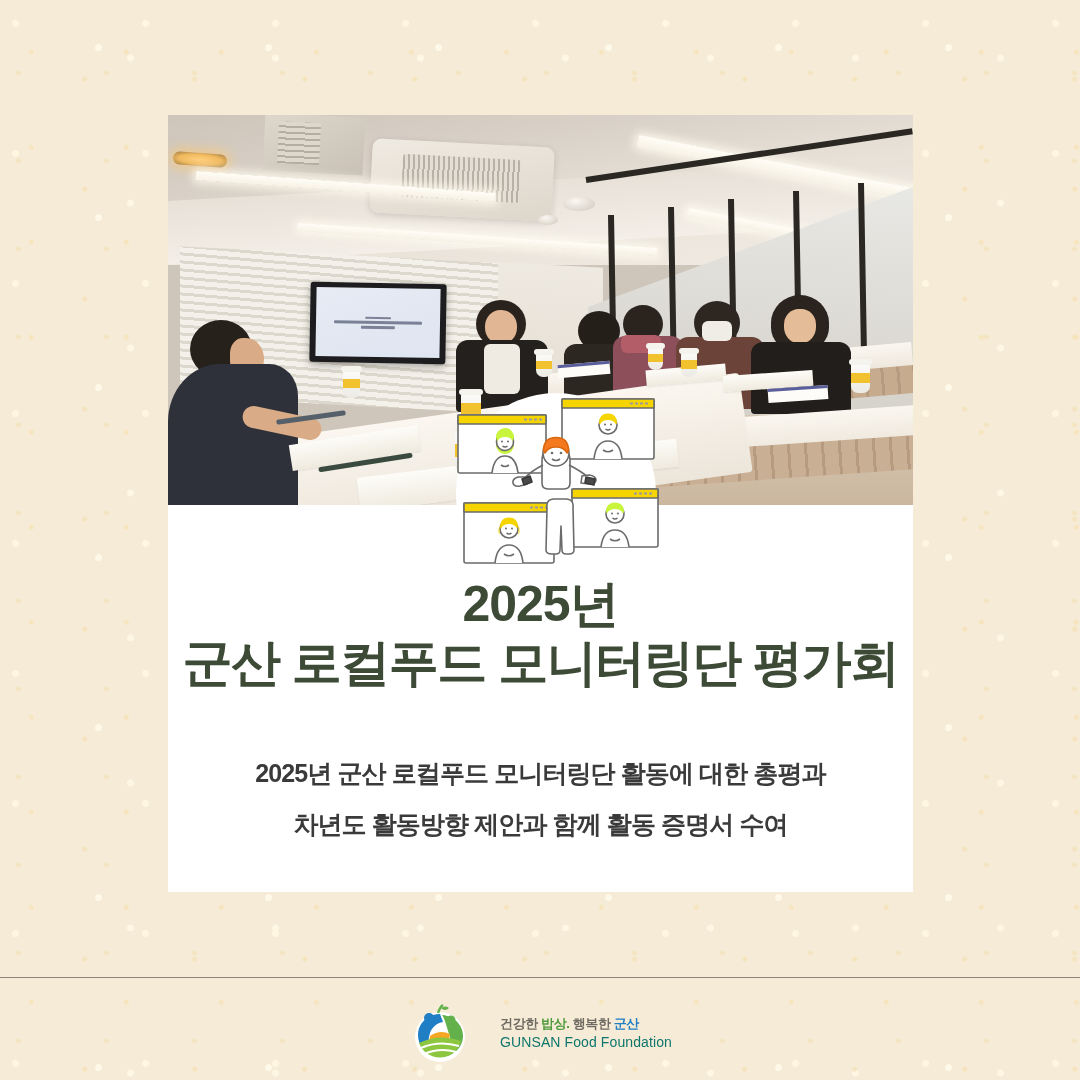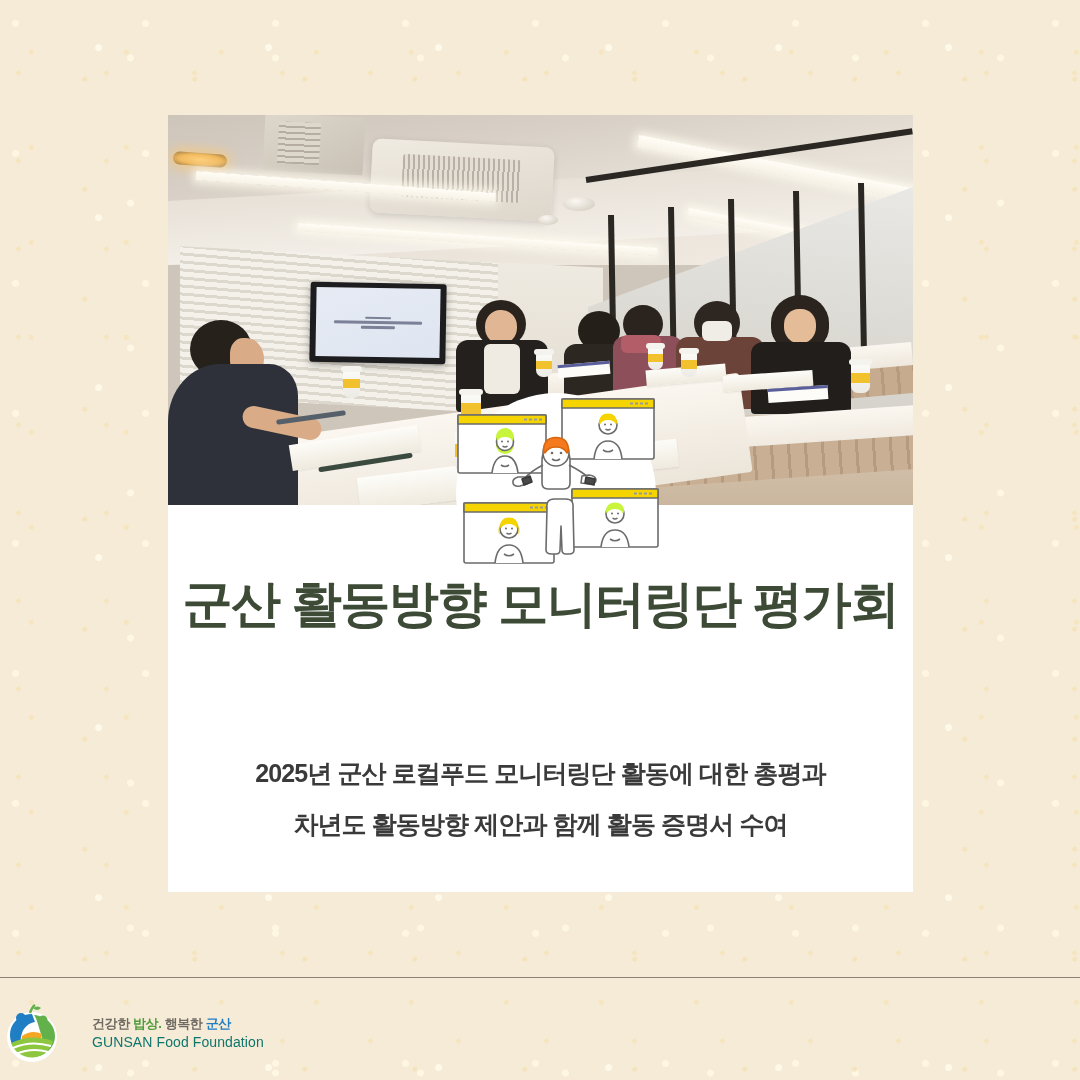--- a/index.html
+++ b/index.html
@@ -272,21 +272,21 @@
   }
   .sub-line { font-size:25px; font-weight:600; letter-spacing:-.9px; line-height:2.05; }
 
   
   .divider {
     position:absolute; left:0; top:977px; width:1080px; height:1px;
     background:#8b837a;
   }
   .footer {
     position:absolute; left:0; top:986px; width:1080px; height:94px;
-    display:flex; align-items:center; gap:28px;
+    display:flex; align-items:center; justify-content:center; gap:28px;
   }
   .logo-mark { width:64px; height:64px; position:relative; flex:none; }
   .logo-text { display:flex; flex-direction:column; gap:2px; }
   .logo-tag { font-size:13px; font-weight:700; letter-spacing:-.4px; color:#6f6a62; }
   .logo-tag .g { color:#4f9b3c; }
   .logo-tag .b { color:#1f7ec4; }
   .logo-name {
     font-size:29px; font-weight:800; letter-spacing:-1.6px; color:#2b2b2b;
     line-height:1.1;
   }
@@ -462,21 +462,22 @@
           <path d="M72 84 q-6 2 -5 6 q1 4 7 3 l7 -2 l-2 -7 z" fill="#ffffff"></path>
           <path d="M143 82 q7 1 7 5 q0 4 -7 4 l-8 -1 l1 -7 z" fill="#ffffff"></path>
           <path d="M76 86 l8 -3 l2 6 l-8 3 z" fill="#4a4a4a" stroke="#3a3a3a"></path>
           <path d="M140 84 l9 2 l-1 6 l-9 -2 z" fill="#4a4a4a" stroke="#3a3a3a"></path>
         </g>
       </g>
     </svg>
   </div>
 
   <div class="title-block">
-    <div class="title-line2">군산 활동방향 모니터링단 평가회</div>
+    <div class="title-line1">2025년</div>
+    <div class="title-line2">군산 로컬푸드 모니터링단 평가회</div>
   </div>
 
   <div class="sub-block">
     <div class="sub-line">2025년 군산 로컬푸드 모니터링단 활동에 대한 총평과</div>
     <div class="sub-line">차년도 활동방향 제안과 함께 활동 증명서 수여</div>
   </div>
 </div>
 
 <div class="divider"></div>
 

